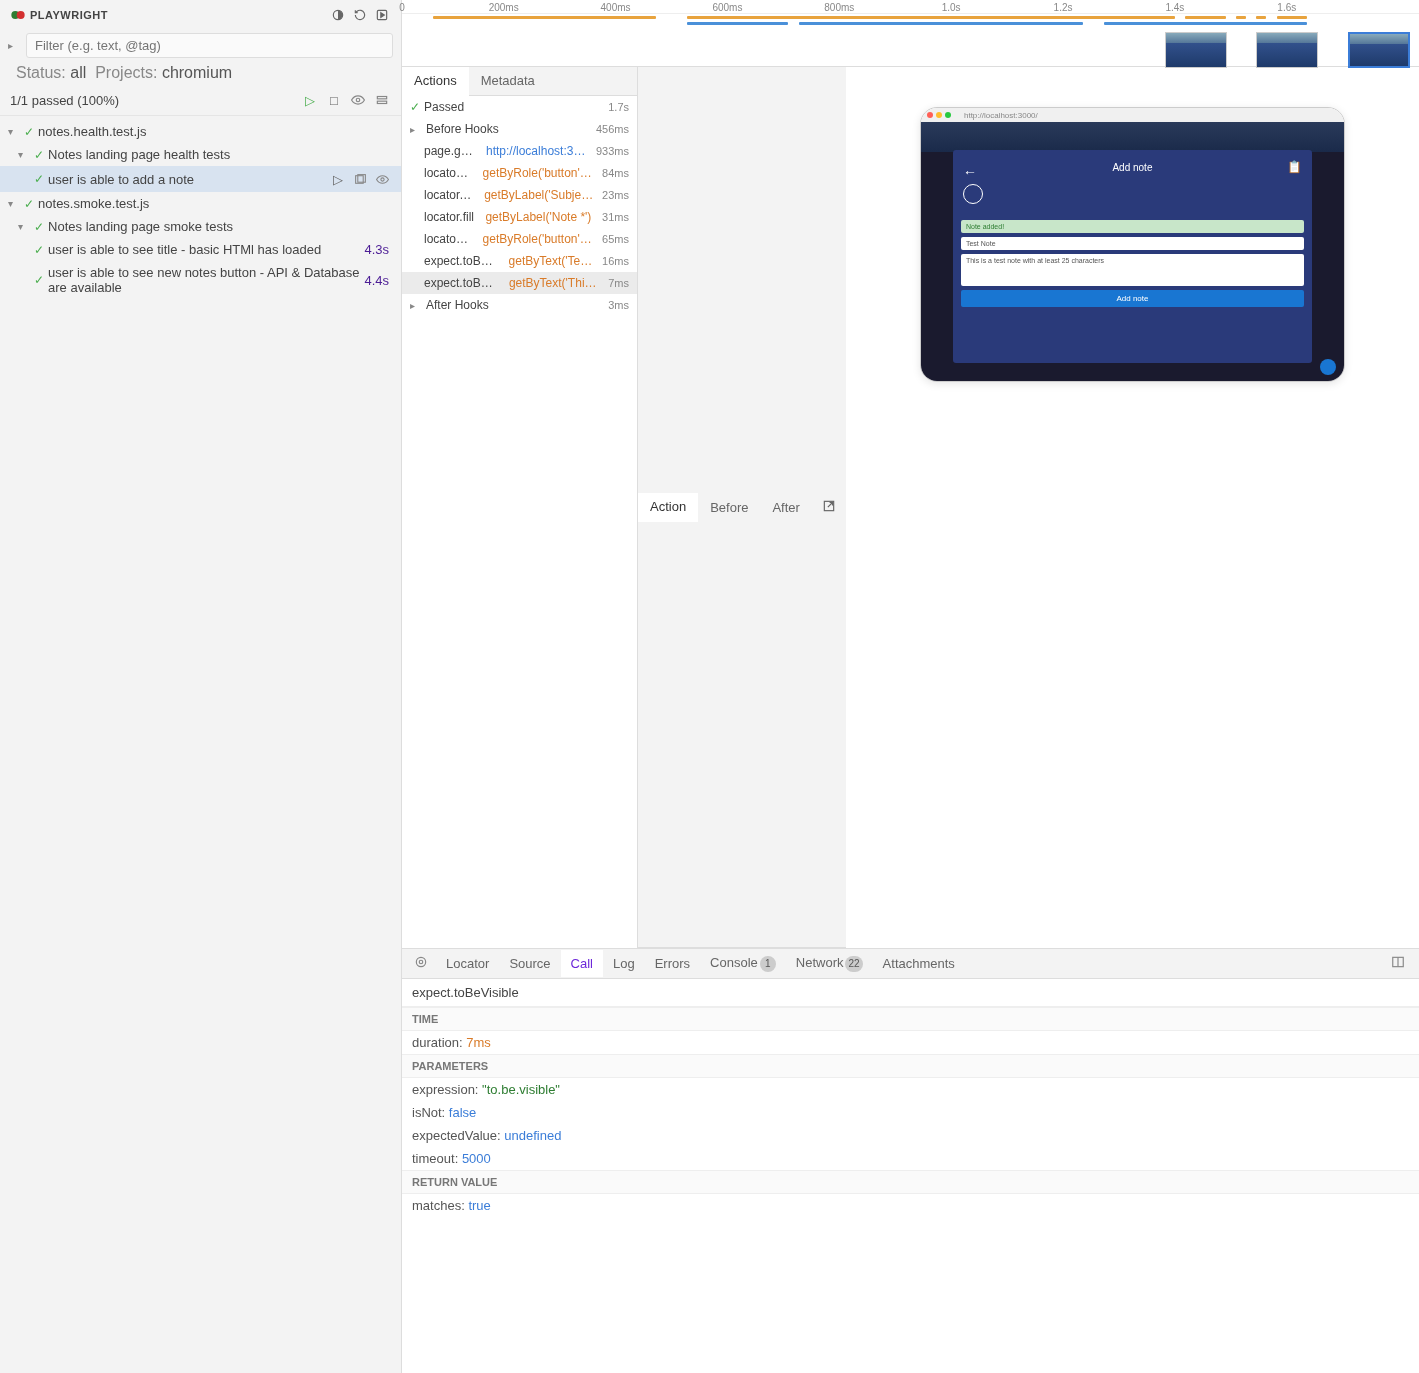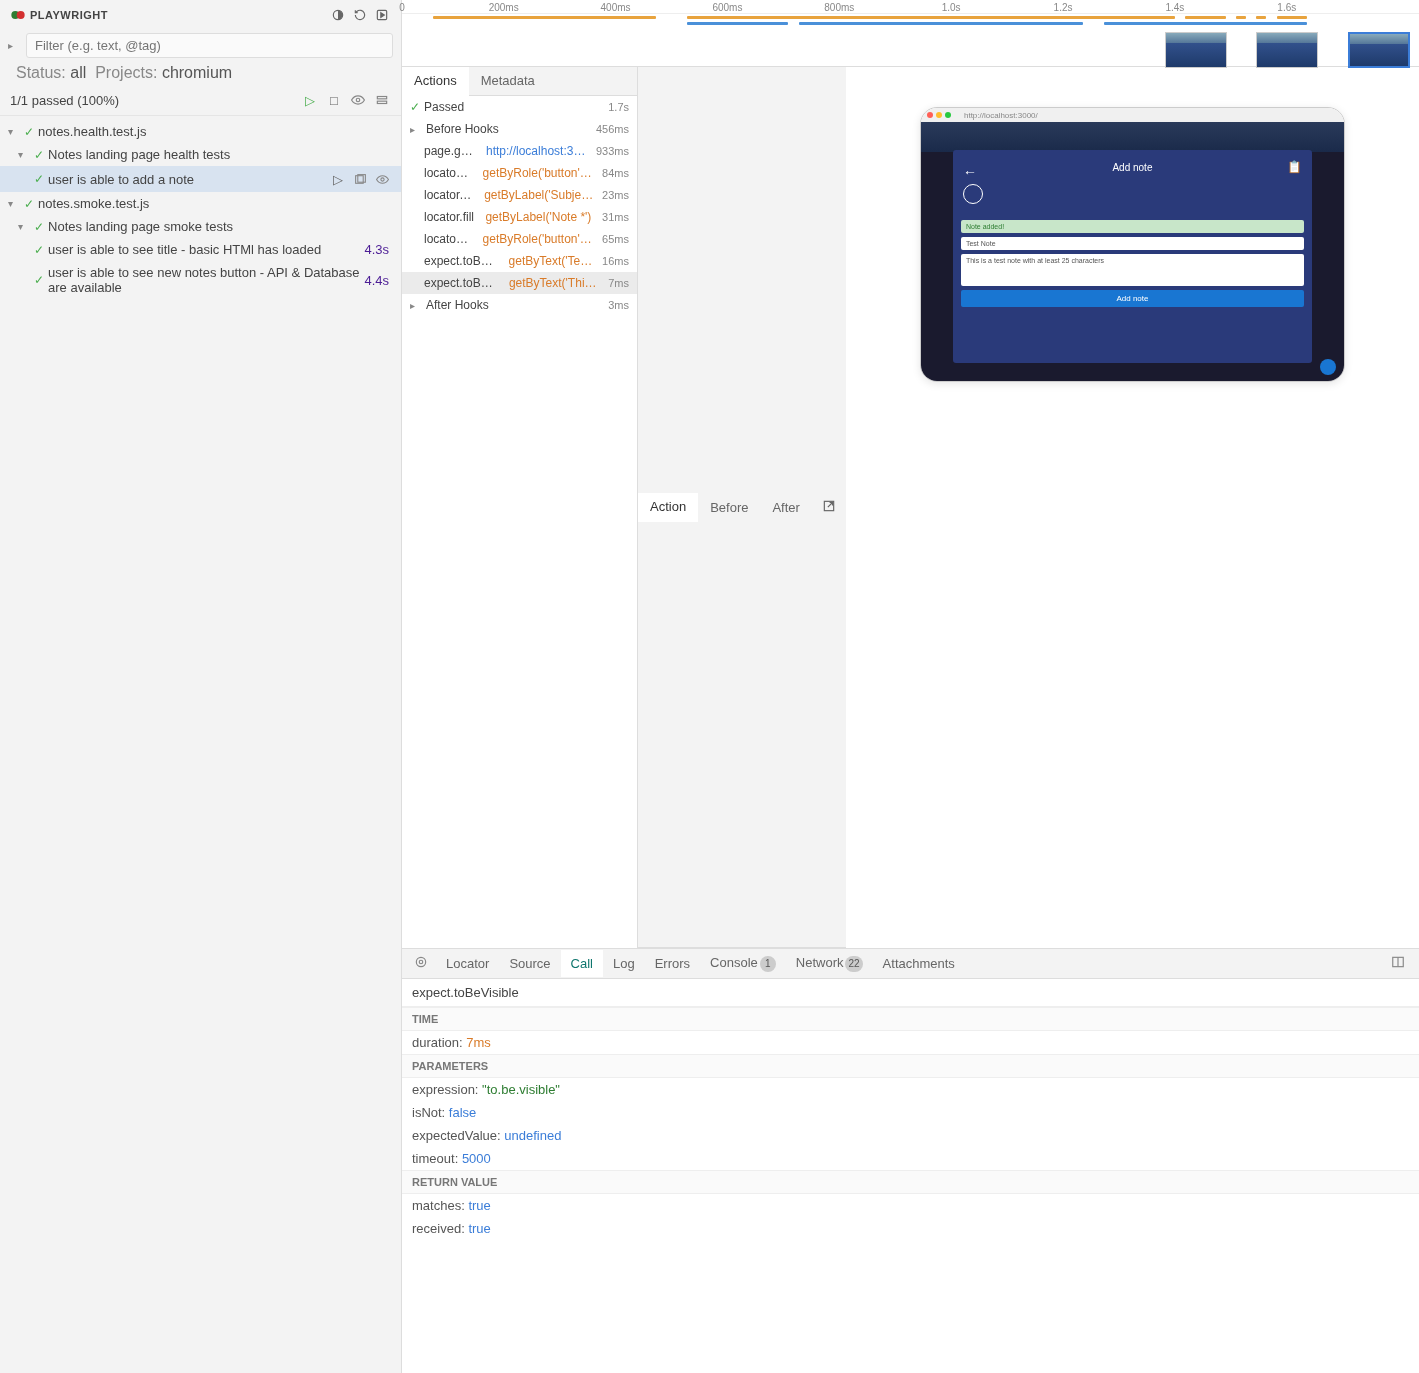--- a/index.html
+++ b/index.html
@@ -72,21 +72,21 @@
 .bm-success { background:#c8e6c9; color:#2e7d32; font-size:7px; padding:3px 5px; border-radius:2px; margin-bottom:4px; }
 .bm-input { background:#fff; font-size:7px; padding:3px 5px; border-radius:2px; margin-bottom:4px; color:#555; }
 .bm-textarea { background:#fff; font-size:7px; padding:3px 5px; border-radius:2px; height:32px; color:#555; margin-bottom:4px; }
 .bm-btn { background:#1976d2; color:#fff; text-align:center; font-size:8px; padding:4px; border-radius:2px; }
 .bm-fab { position:absolute; bottom:6px; right:8px; width:16px; height:16px; background:#1976d2; border-radius:50%; }
 
 .bottom-panel { height:425px; border-top:1px solid #ddd; display:flex; flex-direction:column; }
 .btabs { display:flex; background:#f3f3f3; border-bottom:1px solid #ddd; font-size:13px; align-items:center; padding:0 4px; }
 .btabs .target-icon { padding:6px 8px; color:#888; }
 .btab { padding:6px 10px; color:#666; cursor:pointer; }
-.btab.active { background:#fff; color:#0f766e; }
+.btab.active { background:#fff; color:#6d28d9; }
 .badge { display:inline-block; min-width:16px; height:16px; border-radius:8px; background:#ccc; color:#555; font-size:10px; line-height:16px; text-align:center; margin-left:2px; padding:0 3px; }
 .split-icon { margin-left:auto; padding:6px 10px; color:#888; cursor:pointer; }
 .bcontent { flex:1; overflow:auto; padding:0; font-size:13px; }
 .call-title { padding:6px 10px; border-bottom:1px solid #eee; color:#444; }
 .sect-head { padding:5px 10px; font-size:11px; font-weight:600; color:#777; background:#fafafa; border-bottom:1px solid #eee; border-top:1px solid #eee; }
 .kv { padding:4px 10px; color:#444; }
 .kv .k { color:#555; }
 .kv .v-orange { color:#d97b29; }
 .kv .v-blue { color:#3b7dd8; }
 .kv .v-green { color:#2e7d32; }
@@ -363,16 +363,15 @@
       <div class="call-title">expect.toBeVisible</div>
       <div class="sect-head">TIME</div>
       <div class="kv"><span class="k">duration:</span> <span class="v-orange">7ms</span></div>
       <div class="sect-head">PARAMETERS</div>
       <div class="kv"><span class="k">expression:</span> <span class="v-green">"to.be.visible"</span></div>
       <div class="kv"><span class="k">isNot:</span> <span class="v-blue">false</span></div>
       <div class="kv"><span class="k">expectedValue:</span> <span class="v-blue">undefined</span></div>
       <div class="kv"><span class="k">timeout:</span> <span class="v-blue">5000</span></div>
       <div class="sect-head">RETURN VALUE</div>
       <div class="kv"><span class="k">matches:</span> <span class="v-blue">true</span></div>
-      <div class="kv"><span class="k">received:</span> <span class="v-blue">true</span></div>
     </div>
   </div>
 </div>
 
 </body></html>

